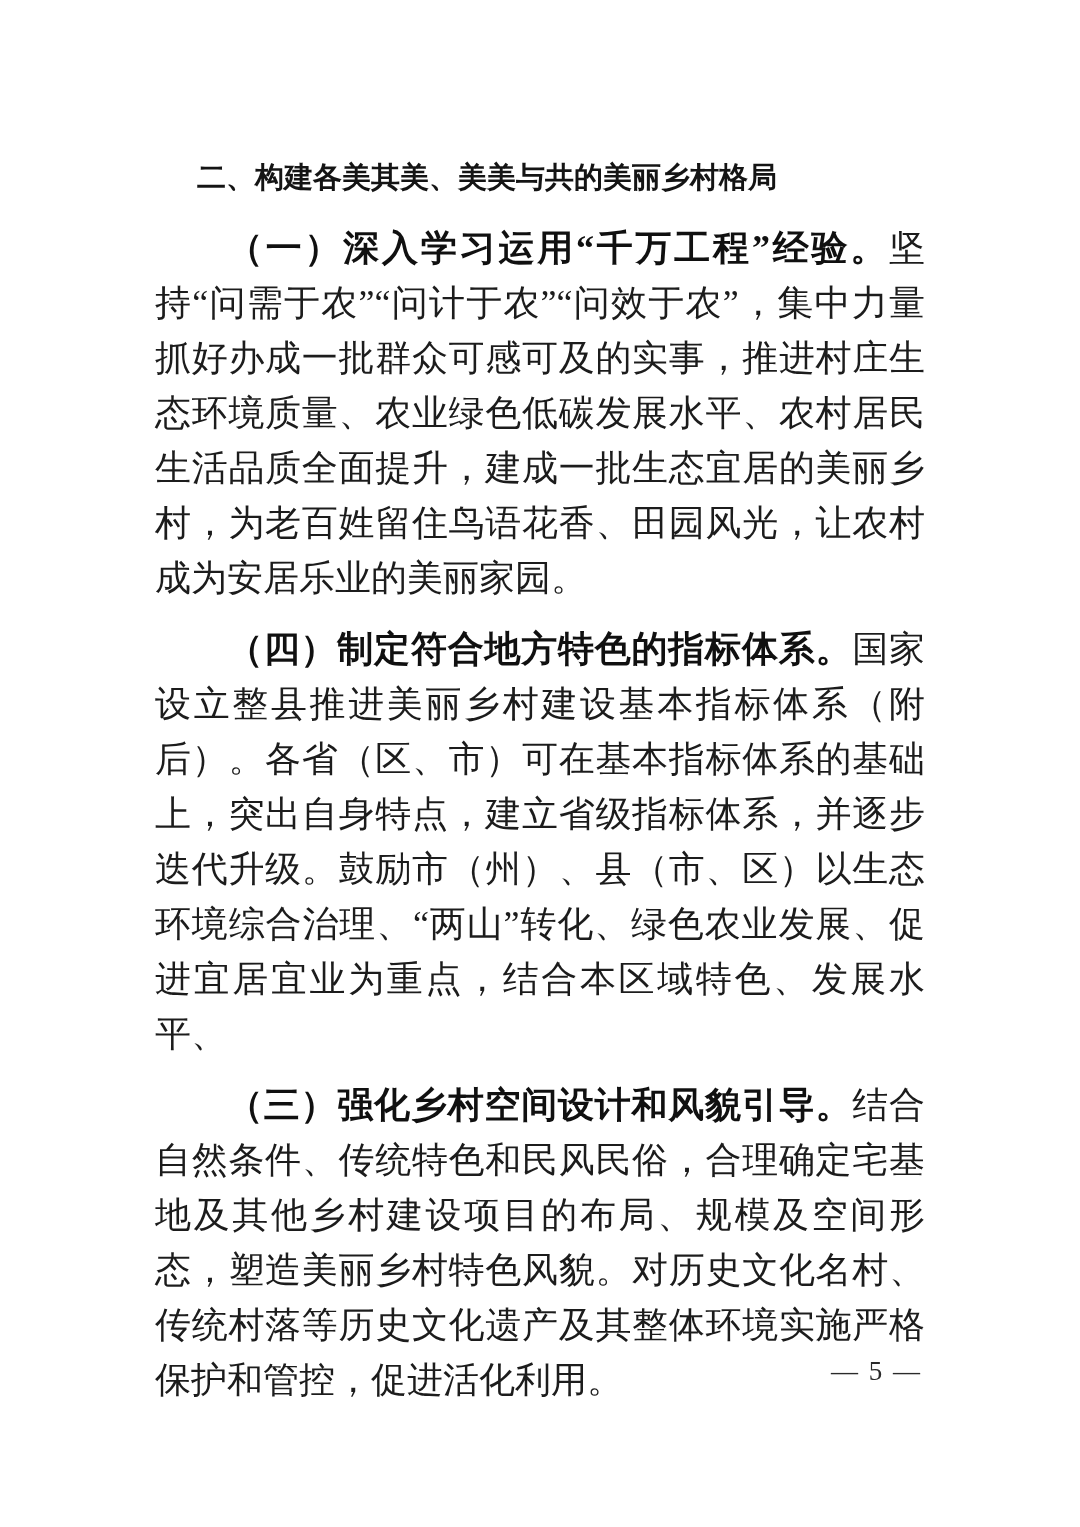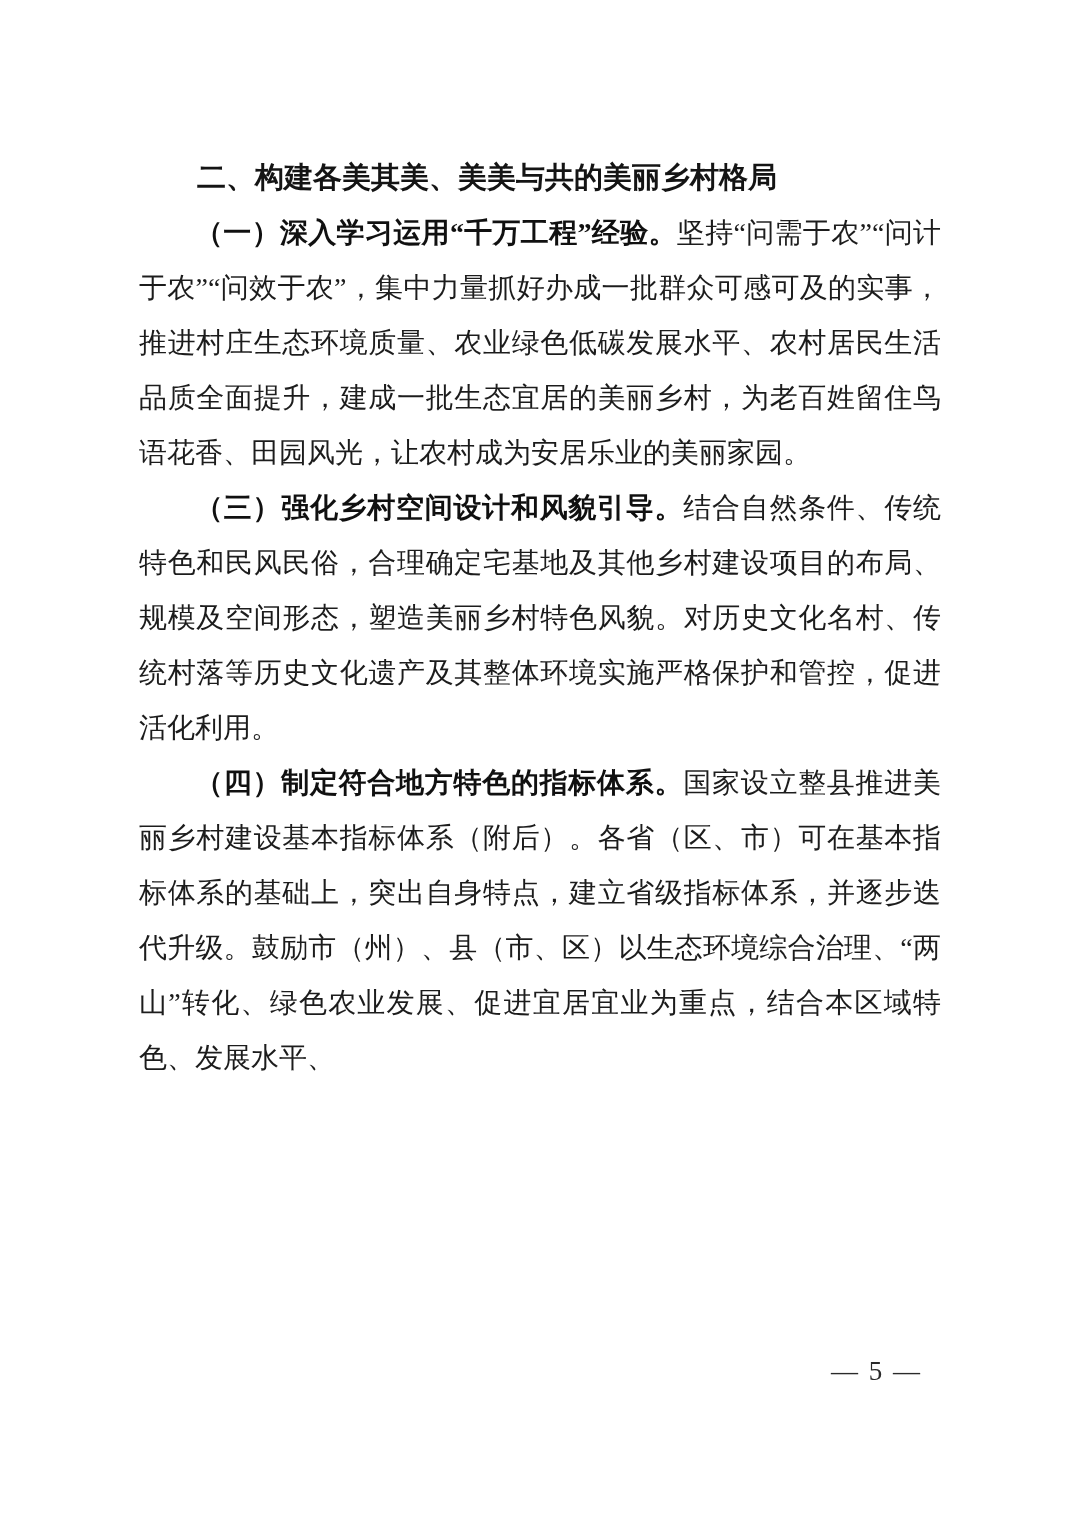--- a/index.html
+++ b/index.html
@@ -26,22 +26,22 @@
     margin: 0;
     font-family: "Liberation Sans", sans-serif;
     font-weight: 700;
     font-size: 29px;
     line-height: 55px;
     text-indent: 2em;
     color: #141414;
     white-space: nowrap;
   }
   .para {
-    margin: 0;
-    font-size: 28px;
+    margin: 16px;
+    font-size: 36px;
     line-height: 55px;
     text-align: justify;
     text-justify: inter-ideograph;
     text-indent: 2em;
     color: #1c1c1c;
   }
   .para .lead {
     font-weight: 700;
     color: #101010;
   }
@@ -60,20 +60,20 @@
 <body>
 
 <div class="page">
   <div class="content">
 
     <h2 class="section-heading">二、构建各美其美、美美与共的美丽乡村格局</h2>
 
     <p class="para"><span class="lead">（一）深入学习运用“千万工程”经验。</span><span>坚持“问需于农”“问计于农”“问效于农”，集中力量抓好办成一批群众可感可及的实事，推进村庄生态环境质量、农业绿色低碳发展水平、农村居民生活品质全面提升，建成一批生态宜居的美丽乡村，为老百姓留住鸟语花香、田园风光，让农村成为安居乐业的美丽家园。</span></p>
 
 
+    <p class="para"><span class="lead">（四）制定符合地方特色的指标体系。</span><span>国家设立整县推进美丽乡村建设基本指标体系（附后）。各省（区、市）可在基本指标体系的基础上，突出自身特点，建立省级指标体系，并逐步迭代升级。鼓励市（州）、县（市、区）以生态环境综合治理、“两山”转化、绿色农业发展、促进宜居宜业为重点，结合本区域特色、发展水平、</span></p>
+
     <p class="para"><span class="lead">（三）强化乡村空间设计和风貌引导。</span><span>结合自然条件、传统特色和民风民俗，合理确定宅基地及其他乡村建设项目的布局、规模及空间形态，塑造美丽乡村特色风貌。对历史文化名村、传统村落等历史文化遗产及其整体环境实施严格保护和管控，促进活化利用。</span></p>
-
-    <p class="para"><span class="lead">（四）制定符合地方特色的指标体系。</span><span>国家设立整县推进美丽乡村建设基本指标体系（附后）。各省（区、市）可在基本指标体系的基础上，突出自身特点，建立省级指标体系，并逐步迭代升级。鼓励市（州）、县（市、区）以生态环境综合治理、“两山”转化、绿色农业发展、促进宜居宜业为重点，结合本区域特色、发展水平、</span></p>
 
   </div>
 
   <div class="page-number">— 5 —</div>
 </div>
 
 </body></html>

